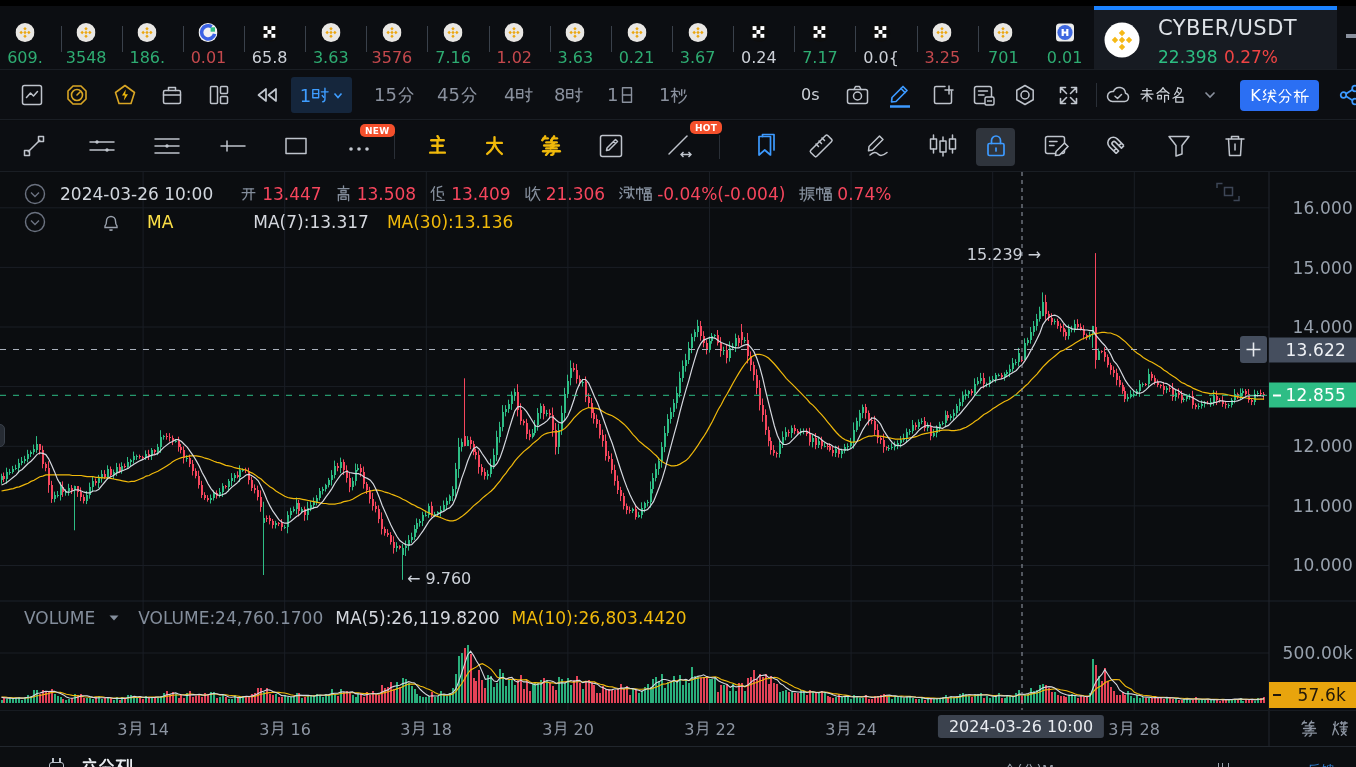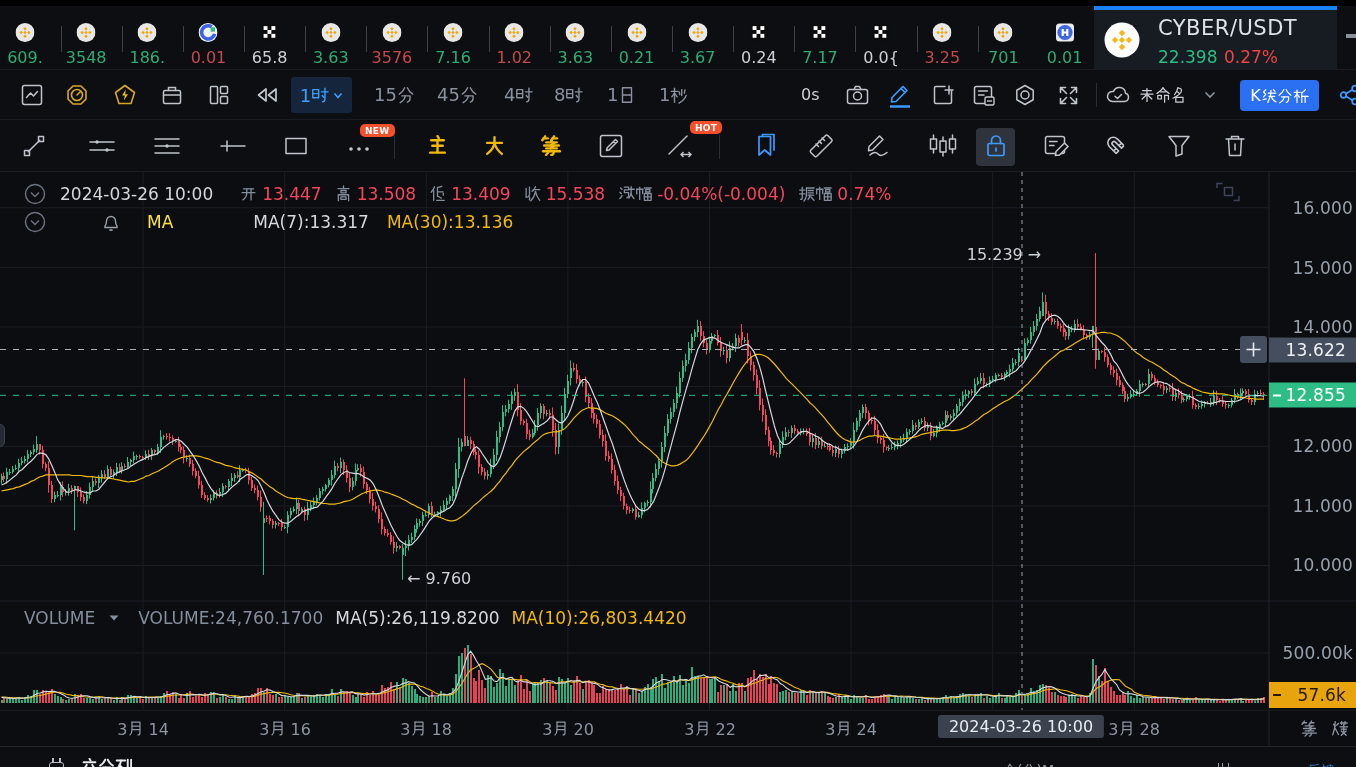--- a/index.html
+++ b/index.html
@@ -732,21 +732,21 @@
       <span class="vl">13.409</span>
   <span class="lb"><svg class="cjk" viewBox="0 0 20 20">
           <path d="M2.5 4 V13.5"></path>
           <path d="M6.5 2.5 V10.5 Q6.5 14 2.5 14.5"></path>
           <path d="M6.5 17.5 V14"></path>
           <path d="M13.5 2 Q12 5.5 9.5 7.5"></path>
           <path d="M11 5.5 H18.5"></path>
           <path d="M13.5 7.5 Q13 13 8 18.5"></path>
           <path d="M13.5 7.5 Q14.5 13 18.5 18"></path>
         </svg></span>
-      <span class="vl">15.538</span>
+      <span class="vl">21.306</span>
   <span class="lb"><svg class="cjk" viewBox="0 0 20 20">
           <path d="M3 3.5 L4.8 5.3"></path>
           <path d="M2.2 8.5 L4 10.3"></path>
           <path d="M2.2 16 Q3.8 14.5 4.8 12.5"></path>
           <path d="M7.5 2.5 H12.5 V5.8 H7.5 V9 H12.5 V12.5 Q12.5 14.5 10.5 15"></path>
           <path d="M15.5 2 V10.5"></path>
           <path d="M13.5 5 H19"></path>
           <path d="M15.5 10.5 L12.8 15.5"></path>
           <path d="M15.5 10.5 Q16.5 13.5 18.8 15.8"></path>
         </svg><svg class="cjk" viewBox="0 0 20 20">

